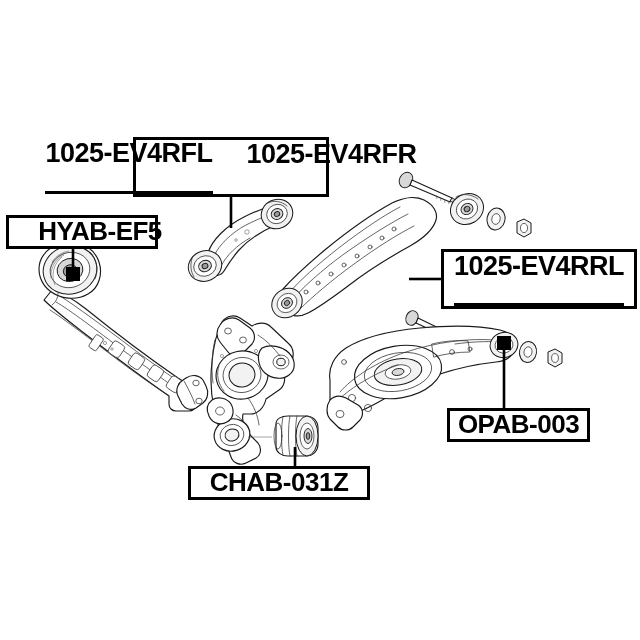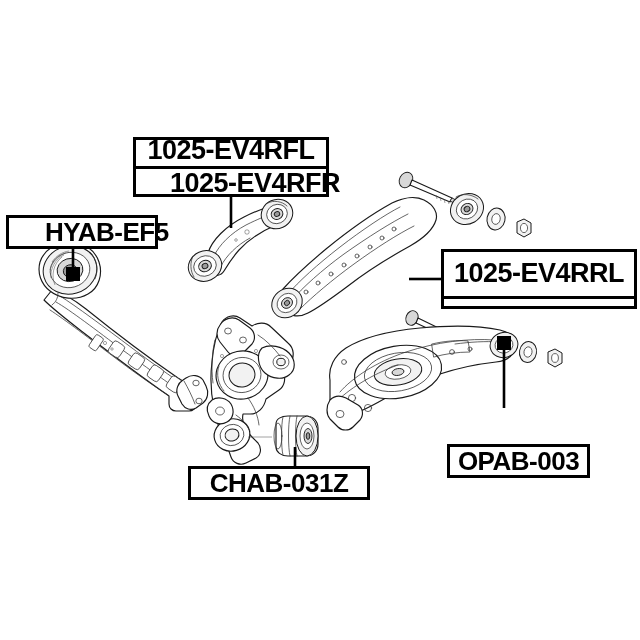--- a/index.html
+++ b/index.html
@@ -24,21 +24,21 @@
     left: 0; top: 0;
     width: 640px;
     height: 640px;
   }
   .callout {
     position: absolute;
     background: #ffffff;
     border: 3px solid #000000;
     box-sizing: border-box;
     display: flex;
-    flex-direction: column;
+    flex-direction: row;
     justify-content: center;
     z-index: 5;
   }
   .callout-line {
     font-family: "Liberation Sans", sans-serif;
     font-weight: bold;
     color: #000000;
     text-align: center;
     letter-spacing: -0.5px;
     white-space: nowrap;
@@ -50,21 +50,21 @@
   .cal-1025fl .callout-line:last-child { padding-top: 1px; padding-left: 34px; }
 
   .cal-hyab { left: 6px; top: 215px; width: 152px; height: 34px; }
   .cal-hyab .callout-line { font-size: 26px; padding-left: 36px; }
 
   .cal-1025rl { left: 441px; top: 249px; width: 196px; height: 60px; }
   .cal-1025rl .callout-line { font-size: 27px; }
   .cal-1025rl .callout-line:first-child { border-bottom: 3px solid #000; padding-bottom: 8px; }
   .cal-1025rl .callout-line:last-child { padding-top: 1px; }
 
-  .cal-opab { left: 447px; top: 408px; width: 143px; height: 34px; margin-top: 36px; }
+  .cal-opab { left: 447px; top: 408px; width: 143px; height: 34px; }
   .cal-opab .callout-line { font-size: 26px; }
 
   .cal-chab { left: 188px; top: 466px; width: 182px; height: 34px; }
   .cal-chab .callout-line { font-size: 26px; }
   .ln-thin { fill: none; stroke: #333333; stroke-width: 0.75; stroke-linejoin: round; stroke-linecap: round; }
   .ln-hair { fill: none; stroke: #555555; stroke-width: 0.55; }
   .fill-w { fill: #ffffff; stroke: #1a1a1a; stroke-width: 1.15; stroke-linejoin: round; }
   .fill-w-thin { fill: #ffffff; stroke: #333333; stroke-width: 0.75; stroke-linejoin: round; }
   .fill-lt { fill: #f2f2f2; stroke: #1a1a1a; stroke-width: 1.0; stroke-linejoin: round; }
   .fill-md { fill: #d8d8d8; stroke: #1a1a1a; stroke-width: 0.9; stroke-linejoin: round; }

